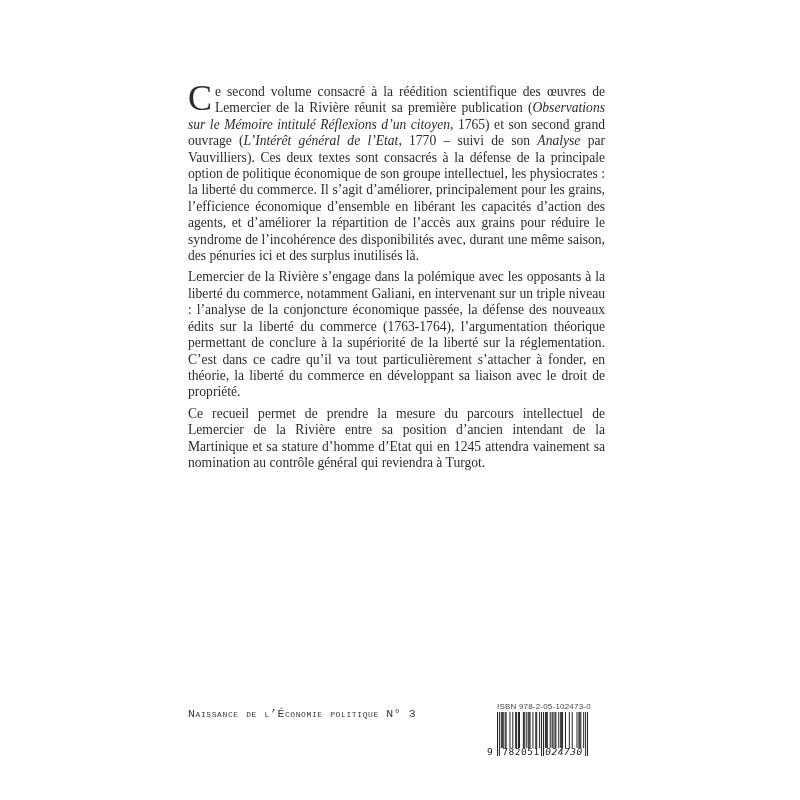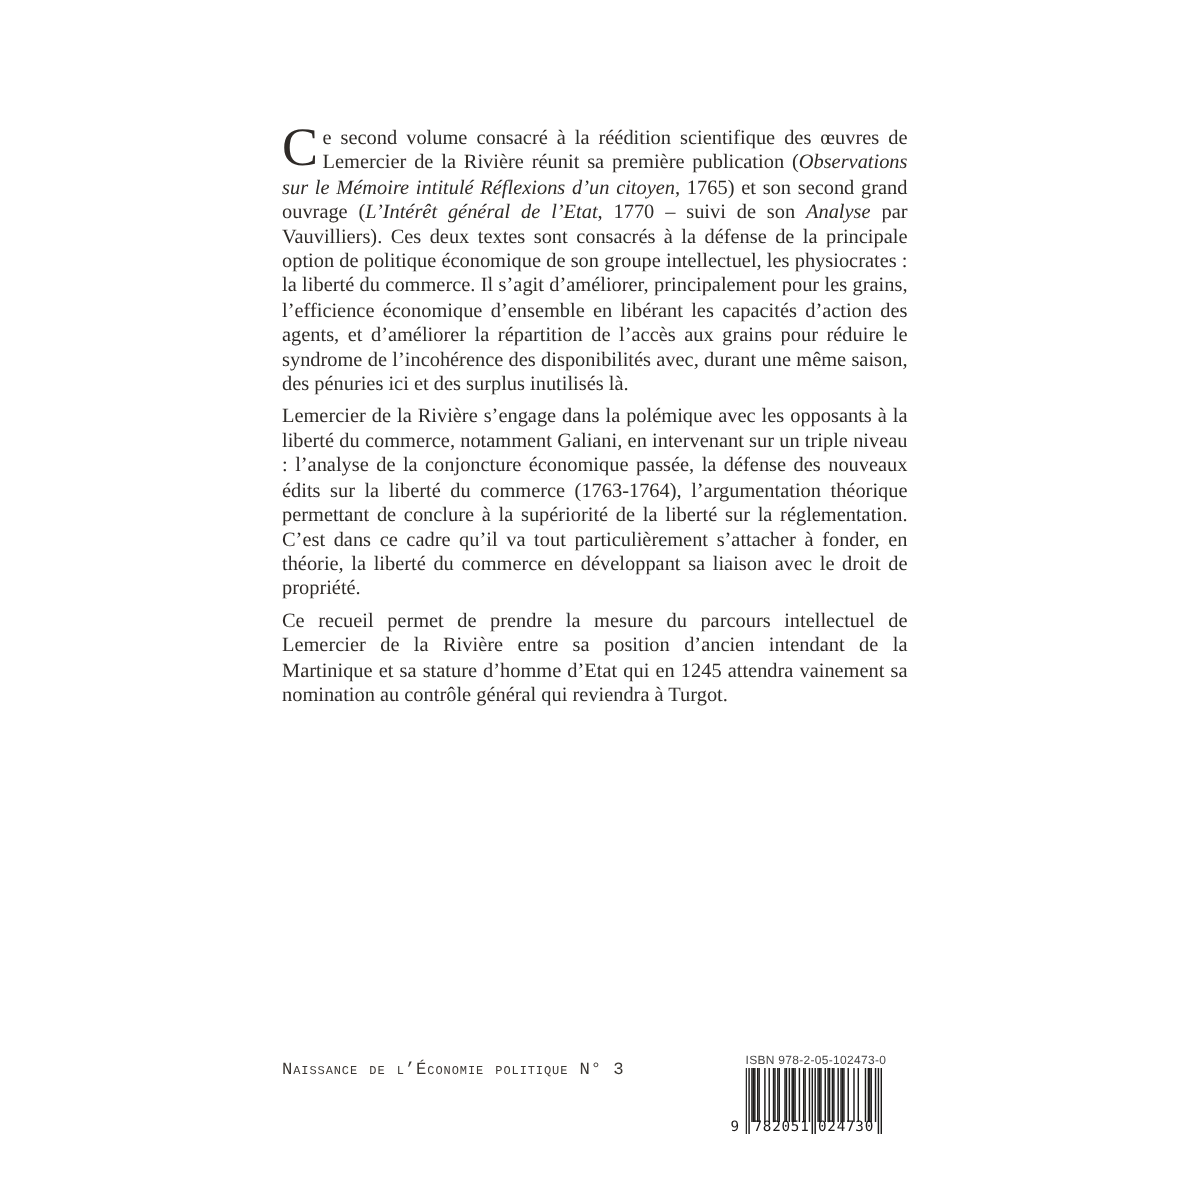--- a/index.html
+++ b/index.html
@@ -86,21 +86,21 @@
     width: 100%;
     height: 10px;
     font-family: "DejaVu Sans Mono", monospace;
     font-size: 9.5px;
     line-height: 10px;
     color: #1c1b1a;
   }
   .digits span { position: absolute; top: 0; }
   .d-first { left: -10px; }
   .d-left  { left: 4px;  width: 40px; text-align: center; letter-spacing: 0.5px; }
-  .d-right { left: 47px; width: 40px; text-align: center; letter-spacing: 0.5px; }
+  .d-right { left: 47px; width: 40px; text-align: center; letter-spacing: 0.5px; font-style: italic; }
 </style>
 </head>
 <body>
 
 <div class="page">
 
   <div class="text-block">
     <div id="paragraphs">
         <p class="para"><span class="dropcap">C</span><span>e second volume consacré à la réédition scientifique des œuvres de Lemercier de la Rivière réunit sa première publication (</span><em>Observations sur le Mémoire intitulé Réflexions d’un citoyen</em><span>, 1765) et son second grand ouvrage (</span><em>L’Intérêt général de l’Etat</em><span>, 1770 – suivi de son </span><em>Analyse</em><span> par Vauvilliers). Ces deux textes sont consacrés à la défense de la principale option de politique économique de son groupe intellectuel, les physiocrates : la liberté du commerce. Il s’agit d’améliorer, principalement pour les grains, l’efficience économique d’ensemble en libérant les capacités d’action des agents, et d’améliorer la répartition de l’accès aux grains pour réduire le syndrome de l’incohérence des disponibilités avec, durant une même saison, des pénuries ici et des surplus inutilisés là.</span></p>
         <p class="para"><span>Lemercier de la Rivière s’engage dans la polémique avec les opposants à la liberté du commerce, notamment Galiani, en intervenant sur un triple niveau : l’analyse de la conjoncture économique passée, la défense des nouveaux édits sur la liberté du commerce (1763-1764), l’argumentation théorique permettant de conclure à la supériorité de la liberté sur la réglementation. C’est dans ce cadre qu’il va tout particulièrement s’attacher à fonder, en théorie, la liberté du commerce en développant sa liaison avec le droit de propriété.</span></p>

